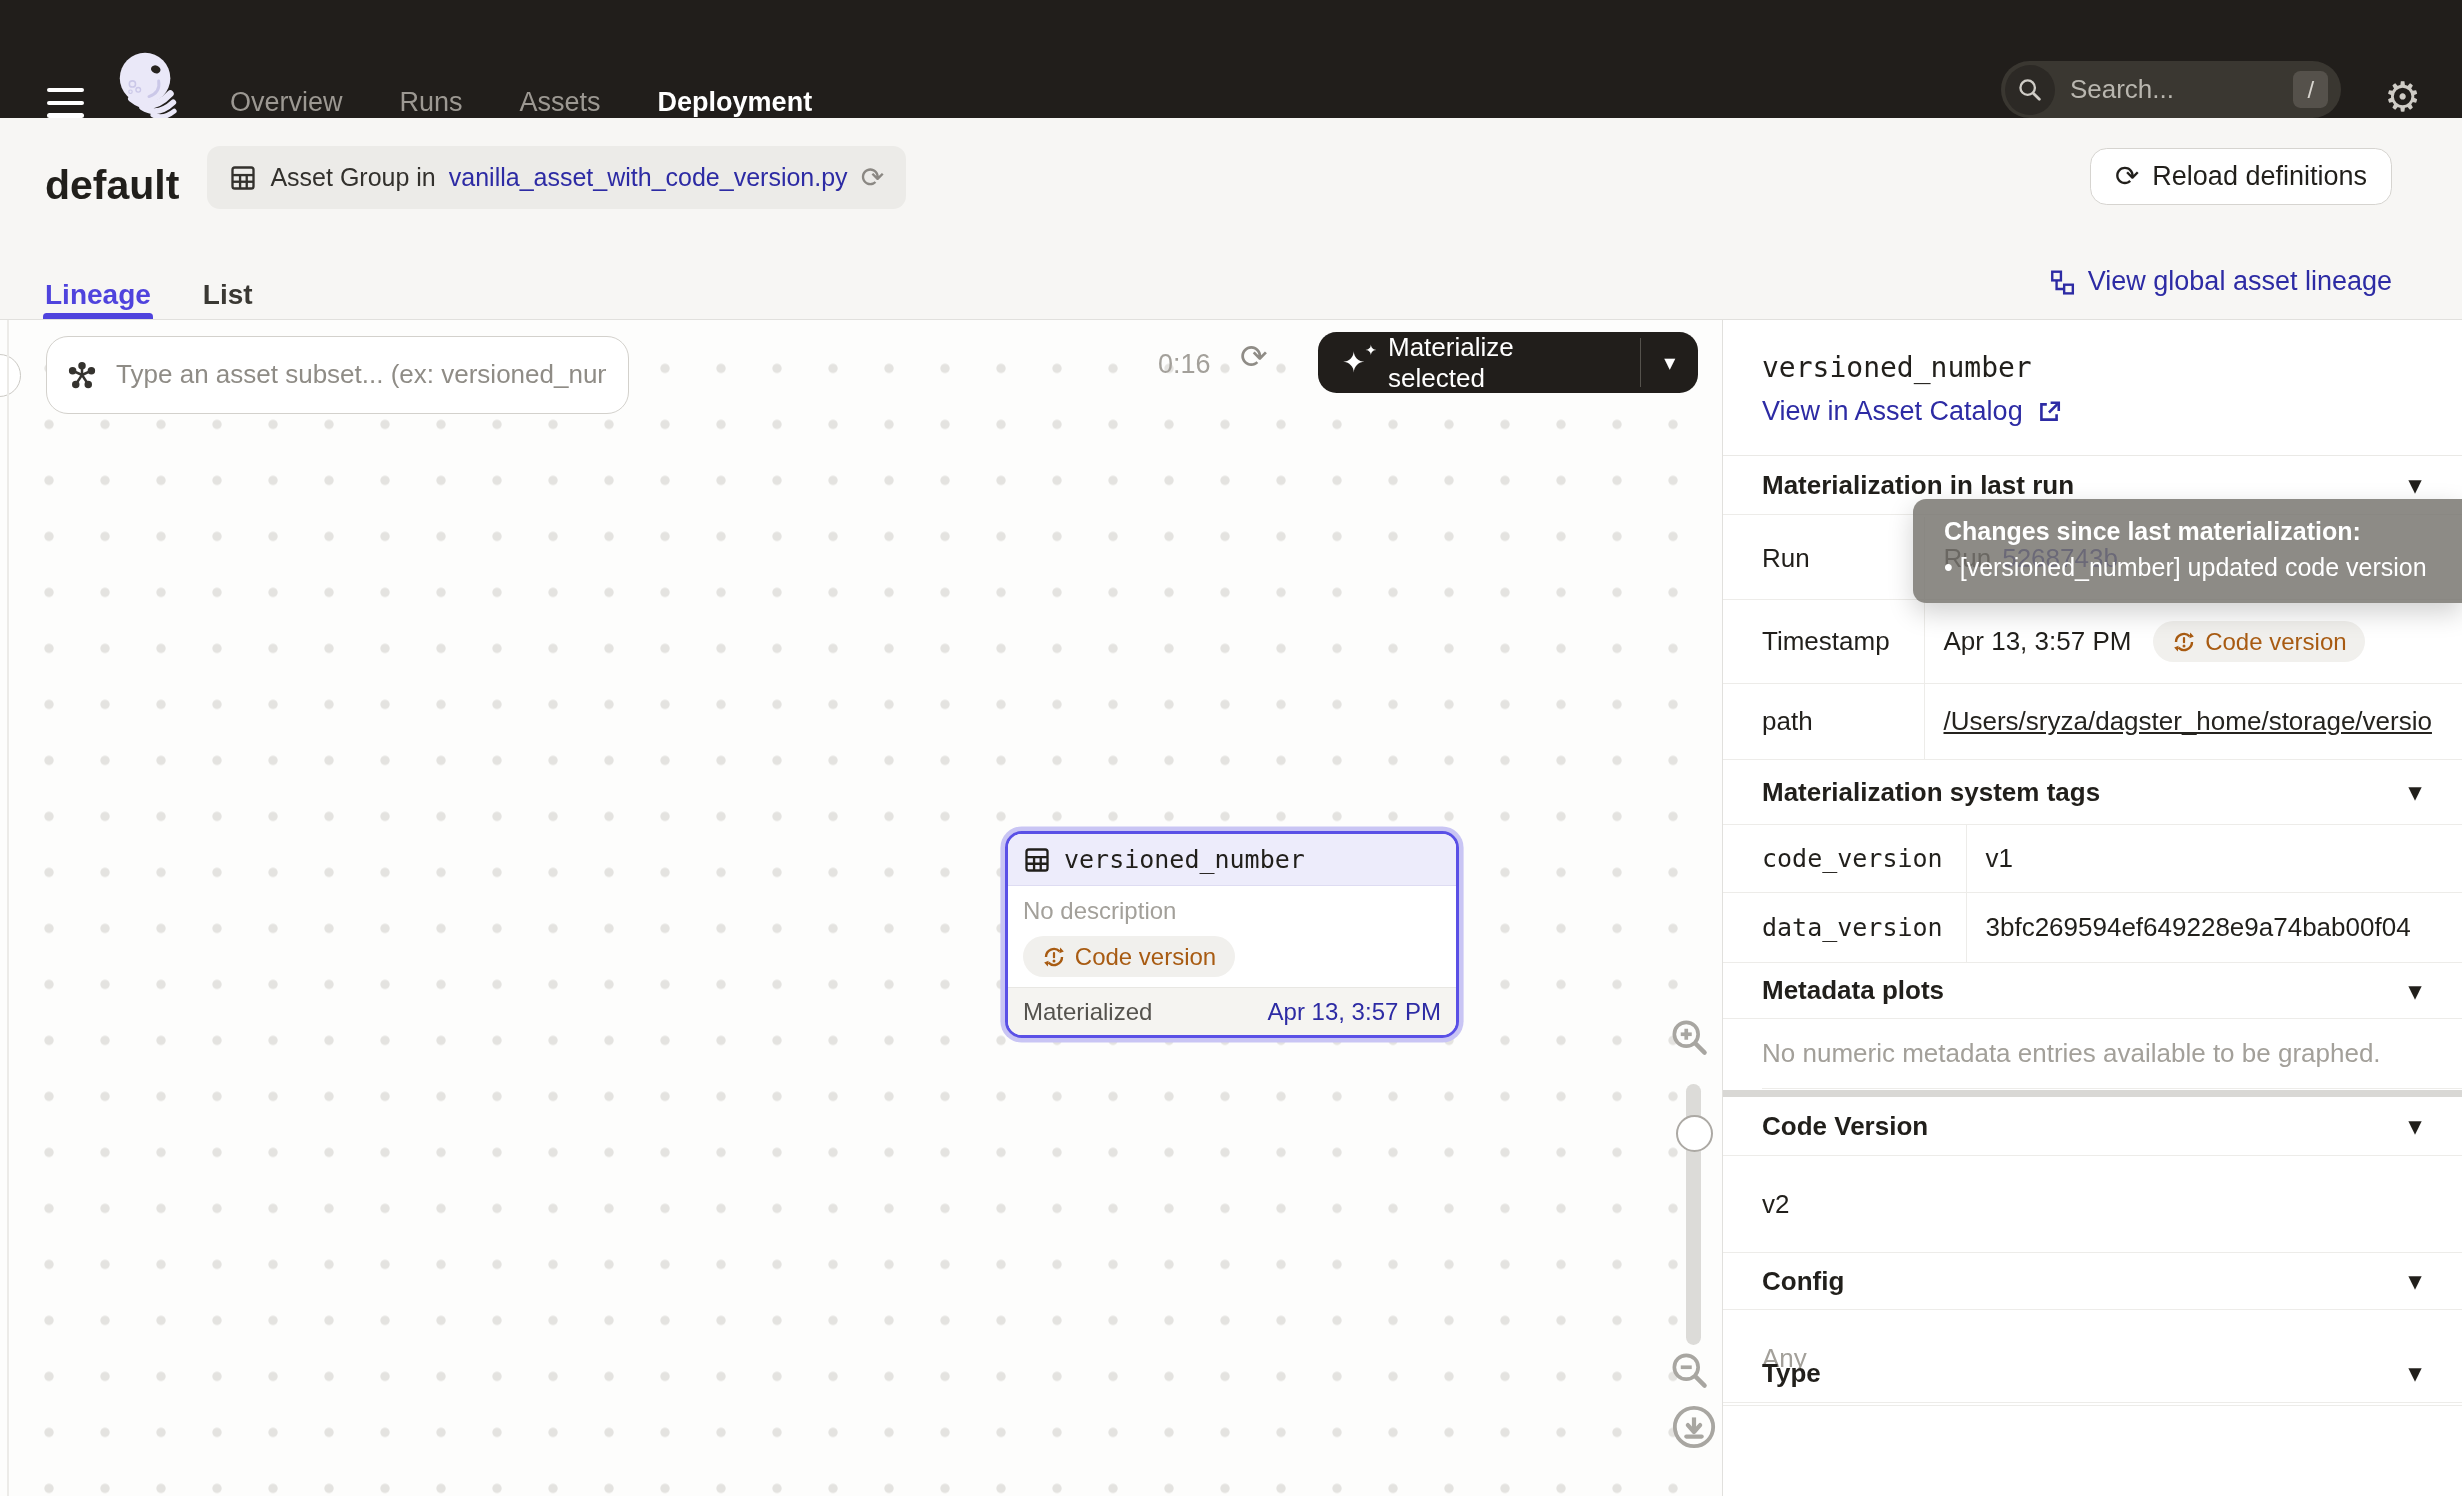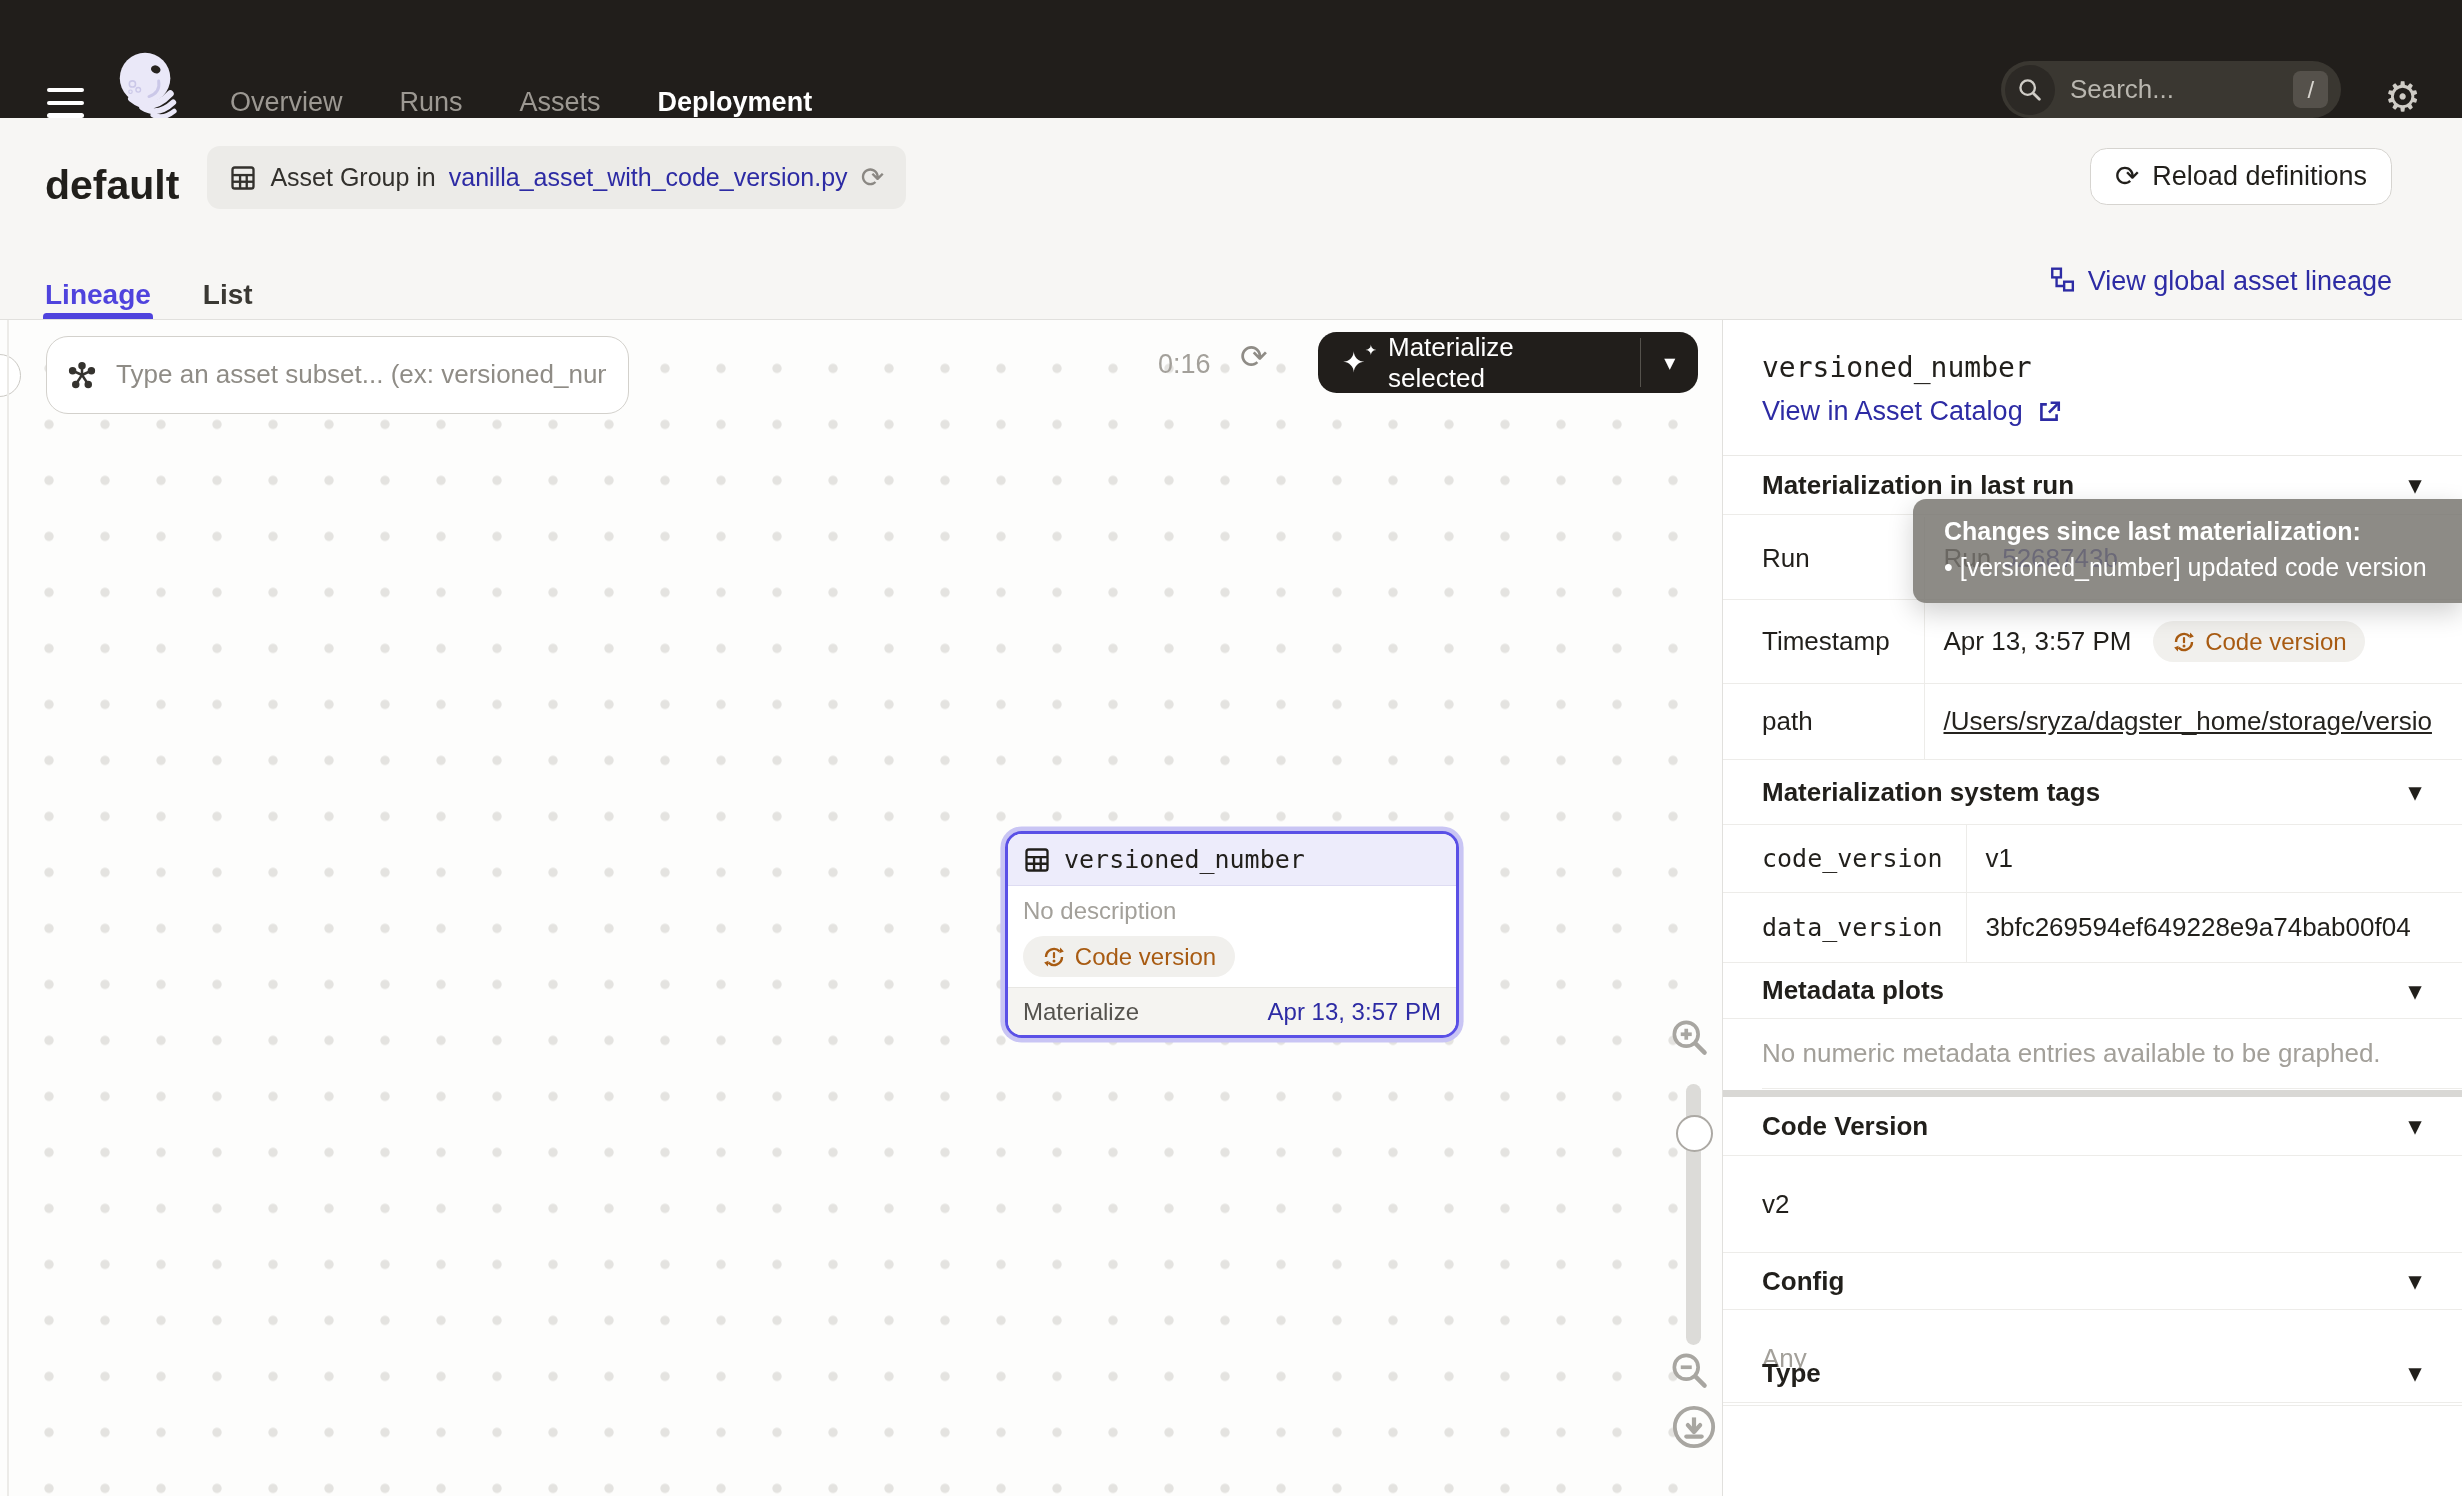--- a/index.html
+++ b/index.html
@@ -41,21 +41,21 @@
   .group-badge .link{color:var(--link);cursor:pointer}
   .mini-refresh{color:#8B8883;font-size:28px;line-height:1;cursor:pointer}
   .reload-btn{position:absolute;top:30px;right:70px;height:57px;border-radius:16.7px;background:#fff;
               border:1.9px solid #D6D4D0;display:flex;align-items:center;gap:13px;padding:0 24px;
               font-size:27px;color:#211F1B;cursor:pointer}
   .reload-btn .ric{font-size:29px;line-height:1}
   .tabs{position:absolute;left:45px;bottom:0;display:flex;gap:52px;font-size:28px}
   .tab{position:relative;padding-bottom:8px;cursor:pointer;color:#3A3833;font-weight:700}
   .tab.active{color:var(--accent)}
   .tab.active::after{content:"";position:absolute;left:-1.9px;right:-1.9px;bottom:0;height:5.6px;border-radius:3.7px 3.7px 0 0;background:var(--accent)}
-  .global-link{position:absolute;right:70px;bottom:22px;display:flex;gap:13px;
+  .global-link{position:absolute;right:70px;bottom:22px;display:flex;align-items:center;gap:13px;
                color:var(--link);font-size:27px;cursor:pointer}
 
   
   .canvas{position:absolute;top:320px;left:0;width:1722px;bottom:0;background:#FDFDFC;
           background-image:radial-gradient(circle,var(--canvas_dot) 4.2px,transparent 5.1px);
           background-size:56px 56px;background-position:21px 20.4px;overflow:hidden}
   .edge-line{position:absolute;left:7.4px;top:118px;bottom:0;width:1.9px;background:#ECEBE8;z-index:5}
   .collapse-tab{position:absolute;left:-22px;top:34px;width:43px;height:43px;border-radius:50%;
                 background:#fff;border:1.9px solid #CBC9C4;cursor:pointer}
   .filter-input{position:absolute;left:46px;top:15.7px;width:583px;height:78px;background:#fff;
@@ -272,21 +272,21 @@
             <path d="M18.2 2.6 L17.4 8.2 L21.8 6.4 Z" fill="#A85B12"></path>
             <path d="M5.8 21.4 L6.6 15.8 L2.2 17.6 Z" fill="#A85B12"></path>
             <rect x="10.9" y="7" width="2.2" height="6.2" rx="1" fill="#A85B12"></rect>
             <circle cx="12" cy="16" r="1.5" fill="#A85B12"></circle>
           </svg>
         </span>
         <span>Code version</span>
       </span>
     </div>
     <div class="node-footer">
-      <span class="st">Materialize</span>
+      <span class="st">Materialized</span>
       <span class="tm">Apr 13, 3:57 PM</span>
     </div>
   </div>
 
   <div class="zctl zoom-in">
     <svg viewBox="0 0 24 24" width="44" height="44">
         <circle cx="10.5" cy="10.5" r="6.5" fill="none" stroke="#A8A6A1" stroke-width="2"></circle>
         <line x1="15.6" y1="15.6" x2="20.5" y2="20.5" stroke="#A8A6A1" stroke-width="2.4" stroke-linecap="round"></line>
         <line x1="7.5" y1="10.5" x2="13.5" y2="10.5" stroke="#A8A6A1" stroke-width="2"></line>
         <line x1="10.5" y1="7.5" x2="10.5" y2="13.5" stroke="#A8A6A1" stroke-width="2"></line>

